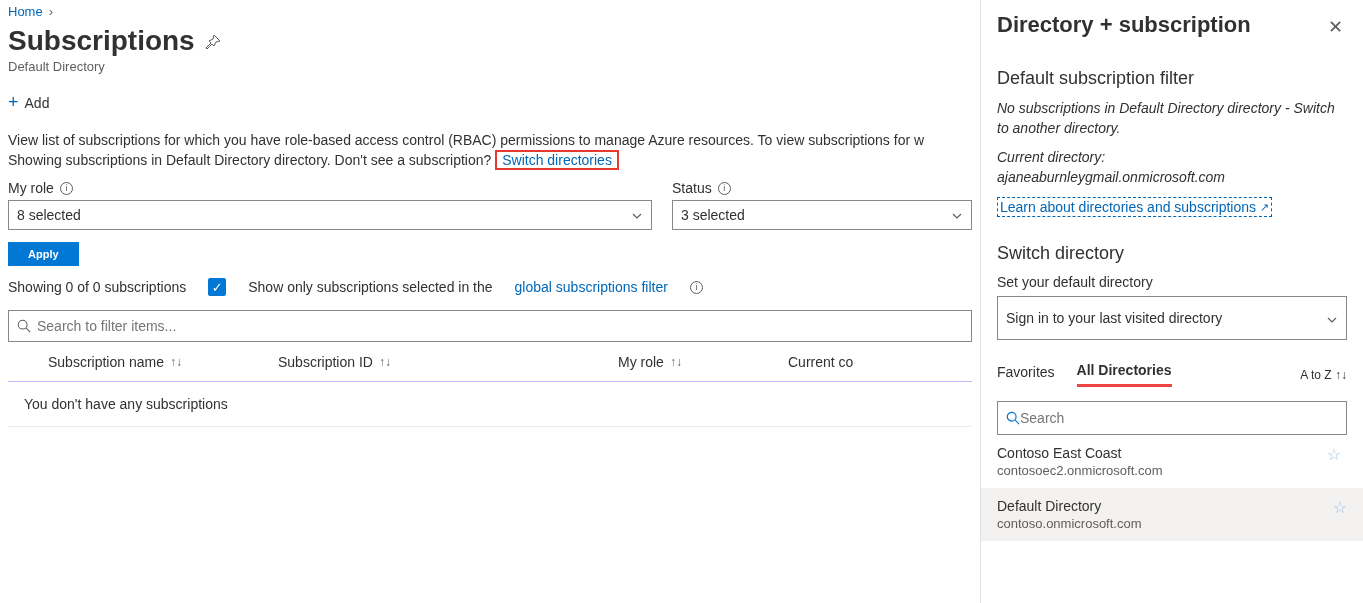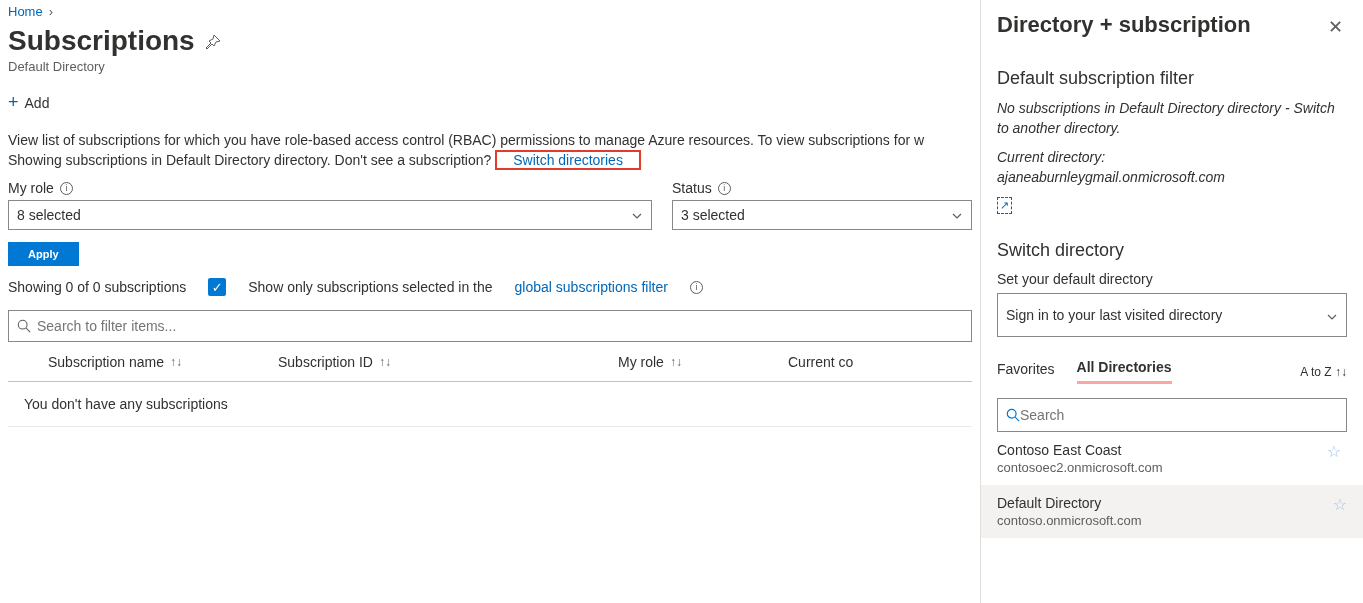--- a/index.html
+++ b/index.html
@@ -27,21 +27,21 @@
   .breadcrumb .chev { color:#605e5c; }
   .page-title-row { display: flex; align-items: center; gap: 10px; }
   .page-title { font-size: 28px; font-weight: 600; }
   .pin-icon { color:#605e5c; cursor:pointer; }
   .subtitle { color:#605e5c; font-size:13px; margin-top:2px; margin-bottom:18px; }
   .toolbar { display:flex; align-items:center; gap:6px; margin-bottom:18px; color:#333; cursor:pointer;}
   .toolbar .plus { color:#0067b8; font-size:18px; font-weight:300; }
   .desc-block { line-height:1.4; margin-bottom:10px; }
   .switch-link-boxed {
     border:2px solid #e23b2e;
-    padding:0 16px;
+    padding:0 5px;
     color:#0067b8;
   }
   .filter-row { display:flex; gap:20px; margin-top:10px; }
   .filter-group { flex:1; }
   .filter-label { display:flex; align-items:center; gap:6px; margin-bottom:4px; font-size:14px;}
   .info-icon {
     display:inline-flex; width:13px;height:13px;border:1px solid #605e5c;border-radius:50%;
     align-items:center;justify-content:center;font-size:9px;color:#605e5c;line-height:1;
   }
   .dropdown {
@@ -96,21 +96,21 @@
     color:#0067b8;
   }
   .ext-icon { font-size:11px; }
   .side-label { margin-top:10px; margin-bottom:6px; }
   .side-dropdown {
     border:1px solid #8a8886; height:44px; display:flex; align-items:center;
     justify-content:space-between; padding:0 8px; cursor:pointer;
   }
   .tab-row { display:flex; align-items:center; gap:22px; margin-top:22px; position:relative;}
   .tab { padding-bottom:6px; cursor:pointer; }
-  .tab.active { font-weight:600; border-bottom:3px solid #fca5a5; }
+  .tab.active { font-weight:600; border-bottom:3px solid #ef4444; }
   .tab-sort { margin-left:auto; font-size:12px; color:#323130; cursor:pointer;}
   .side-search {
     border:1px solid #8a8886; height:32px; display:flex; align-items:center;
     padding:16px 8px; margin-top:14px;
   }
   .side-search input {
     border:none; outline:none; flex:1; font-size:14px; font-family:inherit;
   }
   .dir-item { padding:10px 6px 10px 0; display:flex; justify-content:space-between; align-items:flex-start; cursor:pointer;}
   .dir-item.selected { background:#f3f2f1; margin:0 -16px; padding-left:16px; padding-right:16px;}
@@ -224,20 +224,21 @@
     <div class="close-x">✕</div>
   </div>
 
   <div class="section-head">Default subscription filter</div>
   <div class="side-text muted">No subscriptions in Default Directory directory - Switch to another directory.</div>
   <div class="side-text">
     <span>Current directory:</span><br>
     <span>ajaneaburnleygmail.onmicrosoft.com</span>
   </div>
   <a class="learn-link">
+    <span>Learn about directories and subscriptions</span>
     <span class="ext-icon">↗</span>
   </a>
 
   <div class="section-head">Switch directory</div>
   <div class="side-label">Set your default directory</div>
   <div class="side-dropdown">
     <span>Sign in to your last visited directory</span>
     <span>
       <svg width="12" height="12" viewBox="0 0 12 12">
           <path d="M2 4 L6 8 L10 4" stroke="#605e5c" stroke-width="1.2" fill="none"></path>

